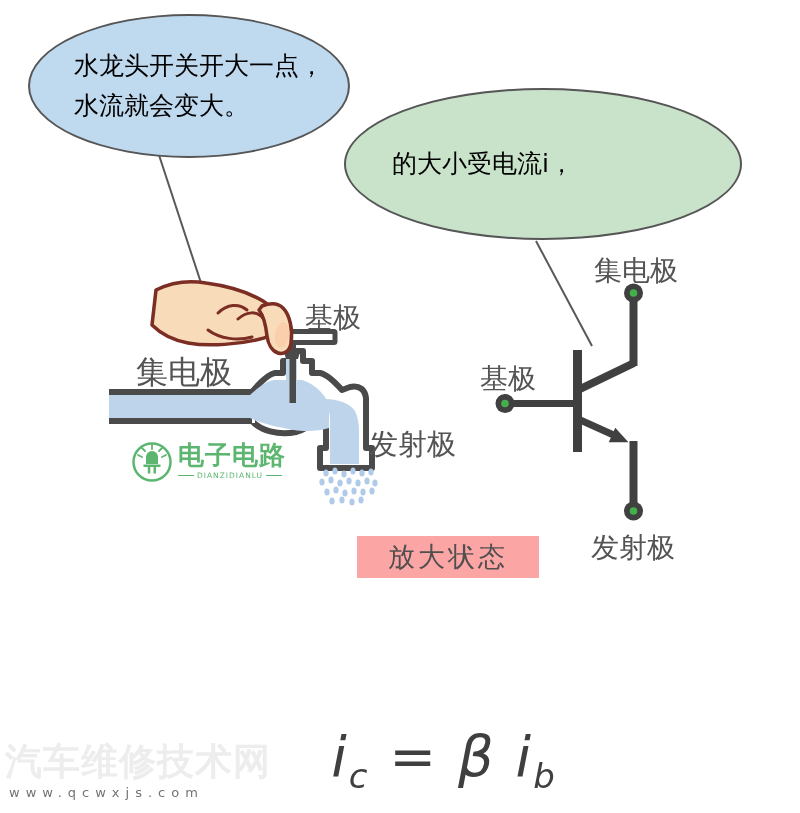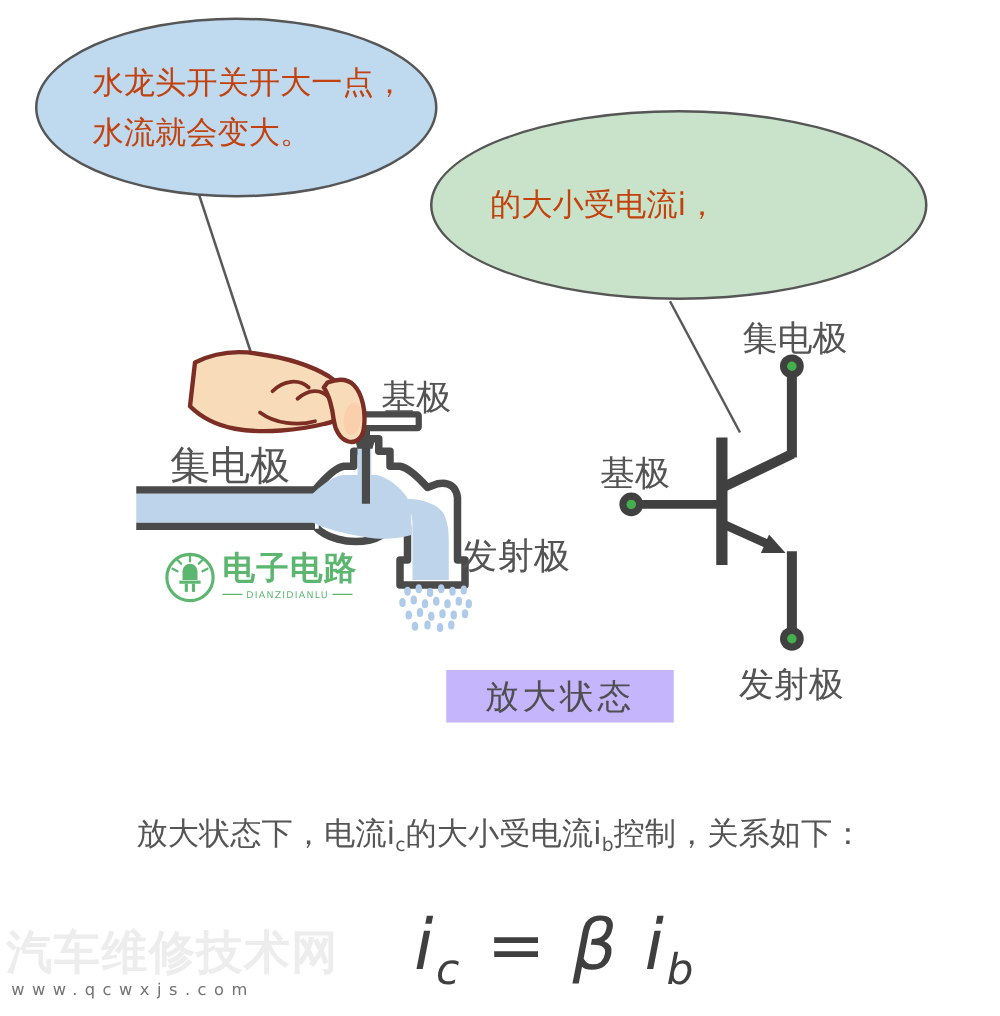--- a/index.html
+++ b/index.html
@@ -5,36 +5,36 @@
   html,body { margin:0; padding:0; background:#ffffff; }
   .canvas {
     position:relative; width:800px; height:813px; background:#ffffff; overflow:hidden;
     font-family:"DejaVu Sans","Liberation Sans",sans-serif; color:#595959;
   }
   .layer { position:absolute; left:0; top:0; width:800px; height:813px; }
 
   .bubble {
     position:absolute; border:2px solid #565656; border-radius:50%;
     display:flex; flex-direction:column; justify-content:center;
-    font-size:25px; line-height:1.6; color:#c2410c; box-sizing:border-box;
+    font-size:25px; line-height:1.6; color:#000000; box-sizing:border-box;
   }
   .bubble-water { left:28px; top:14px; width:322px; height:144px; background:#BFD9EF; padding-left:44px; }
   .bubble-trans { left:344px; top:88px; width:398px; height:152px; background:#C9E3CA; padding-left:46px; }
 
   .el-label { position:absolute; font-size:28px; color:#545454; white-space:nowrap; }
   .lb-faucet-base { left:305px; top:299px; }
   .lb-faucet-col  { left:136px; top:351px; font-size:32px; }
   .lb-faucet-em   { left:369px; top:425px; font-size:29px; }
   .lb-tr-col      { left:594px; top:252px; }
   .lb-tr-base     { left:480px; top:360px; }
   .lb-tr-em       { left:591px; top:529px; }
 
   .badge {
     position:absolute; left:357px; top:536px; width:182px; height:42px;
-    background:#c4b5fd; color:#4F4F4F; font-size:27px; letter-spacing:3px;
+    background:#fca5a5; color:#4F4F4F; font-size:27px; letter-spacing:3px;
     display:flex; align-items:center; justify-content:center;
   }
 
   .caption { position:absolute; left:0; top:650px; width:800px; text-align:center; font-size:25px; color:#555555; }
   .caption sub { font-size:15px; }
 
   .formula {
     position:absolute; left:0; top:724px; width:800px; text-align:center;
     font-size:56px; font-style:italic; color:#3F3F3F; letter-spacing:2px;padding-left:44px;
   }
@@ -176,23 +176,20 @@
     <div class="logo-text">
       <div class="logo-name">电子电路</div>
       <div class="logo-sub">
         <span class="line"></span>
         <span>DIANZIDIANLU</span>
         <span class="line"></span>
       </div>
     </div>
   </div>
 
-  <div class="caption">
-    <span>放大状态下，电流i</span><sub>c</sub><span>的大小受电流i</span><sub>b</sub><span>控制，关系如下：</span>
-  </div>
 
   <div class="formula">
     <span>i</span><sub>c</sub><span> = </span><span>β i</span><sub>b</sub>
   </div>
 
   <div class="watermark">
     <div class="wm-title">汽车维修技术网</div>
     <div class="wm-url">www.qcwxjs.com</div>
   </div>
 

